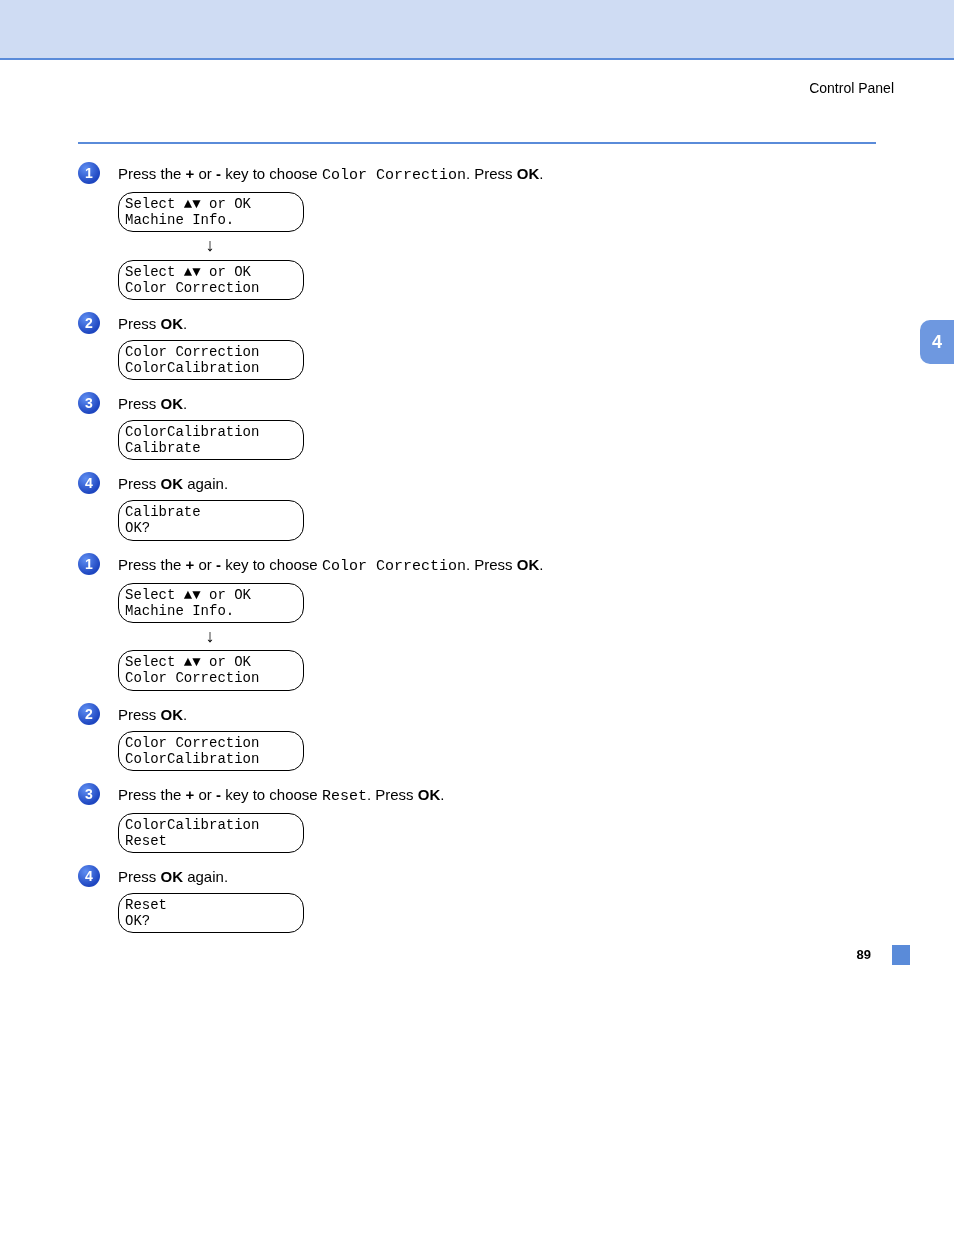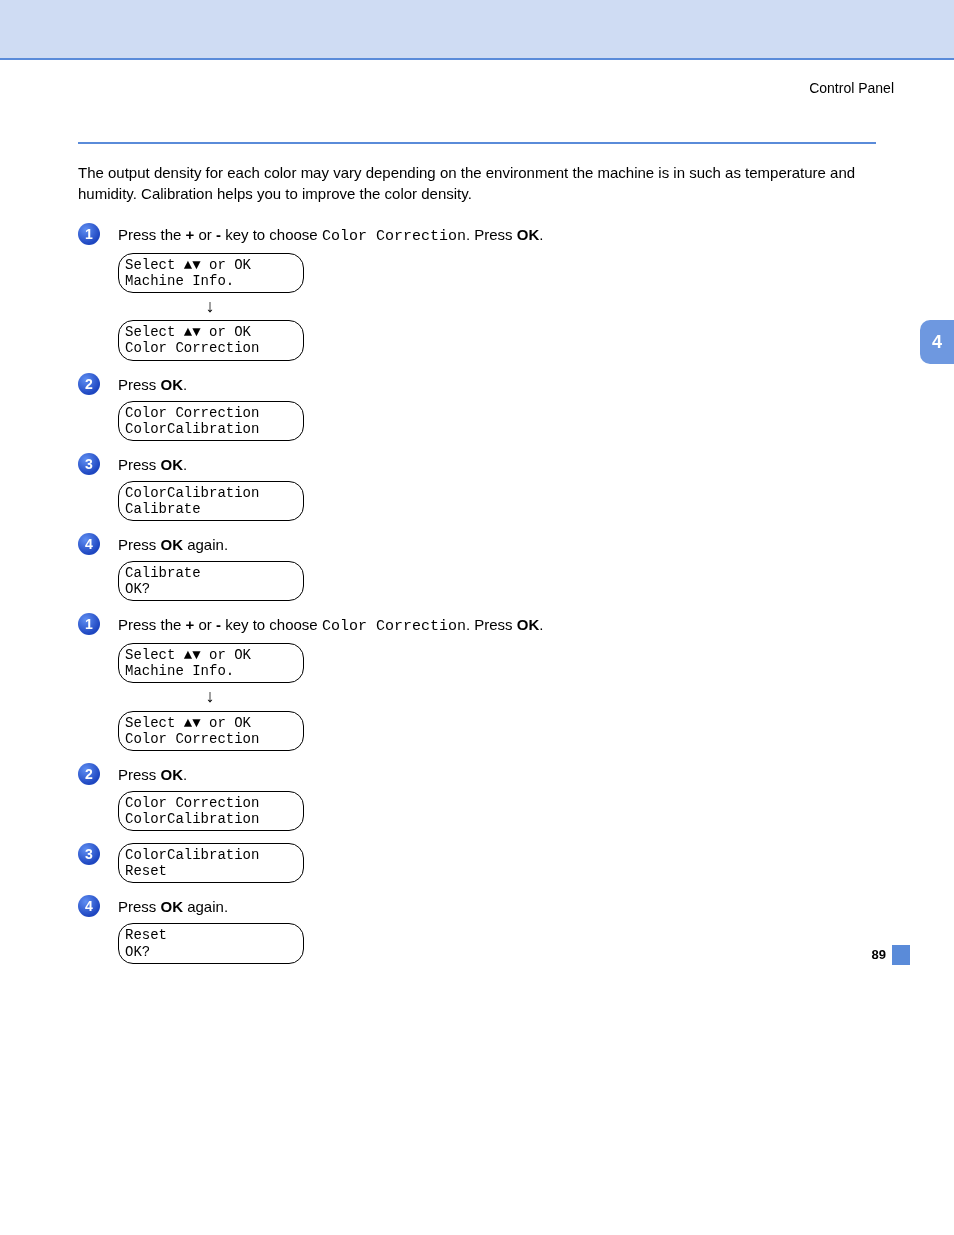--- a/index.html
+++ b/index.html
@@ -115,21 +115,21 @@
     display: flex;
     align-items: center;
     justify-content: center;
   }
   .page-foot {
     position: absolute;
     right: 44px;
     bottom: 40px;
     display: flex;
     align-items: flex-start;
-    gap: 0;
+    gap: 15px;
   }
   .page-num {
     font-size: 13px;
     font-weight: bold;
     padding-right: 6px;
     padding-top: 2px;
   }
   .foot-tab {
     width: 18px;
     height: 20px;
@@ -143,21 +143,20 @@
   <div class="top-band"></div>
   <div class="header-label">Control Panel</div>
 
   <div class="side-tab">
     <span>4</span>
   </div>
 
   <div class="content">
     <div class="title-rule"></div>
 
-    <p class="intro">The output density for each color may vary depending on the environment the machine is in such as temperature and humidity. Calibration helps you to improve the color density.</p>
 
     <ul class="steps" id="steps-a">
         <li class="step">
           <span class="step-badge">1</span>
           <div class="step-text">Press the <b>+</b> or <b>-</b> key to choose <span class="mono">Color Correction</span>. Press <b>OK</b>.</div>
           <div class="lcd-stack">
             <div class="lcd">Select ▲▼ or OK
 Machine Info.</div>
             <div class="arrow-between">↓</div>
             <div class="lcd">Select ▲▼ or OK
@@ -206,20 +205,21 @@
         <li class="step">
           <span class="step-badge">2</span>
           <div class="step-text">Press <b>OK</b>.</div>
           <div class="lcd-stack">
             <div class="lcd">Color Correction
 ColorCalibration</div>
           </div>
         </li>
         <li class="step">
           <span class="step-badge">3</span>
+          <div class="step-text">Press the <b>+</b> or <b>-</b> key to choose <span class="mono">Reset</span>. Press <b>OK</b>.</div>
           <div class="lcd-stack">
             <div class="lcd">ColorCalibration
 Reset</div>
           </div>
         </li>
         <li class="step">
           <span class="step-badge">4</span>
           <div class="step-text">Press <b>OK</b> again.</div>
           <div class="lcd-stack">
             <div class="lcd">Reset

